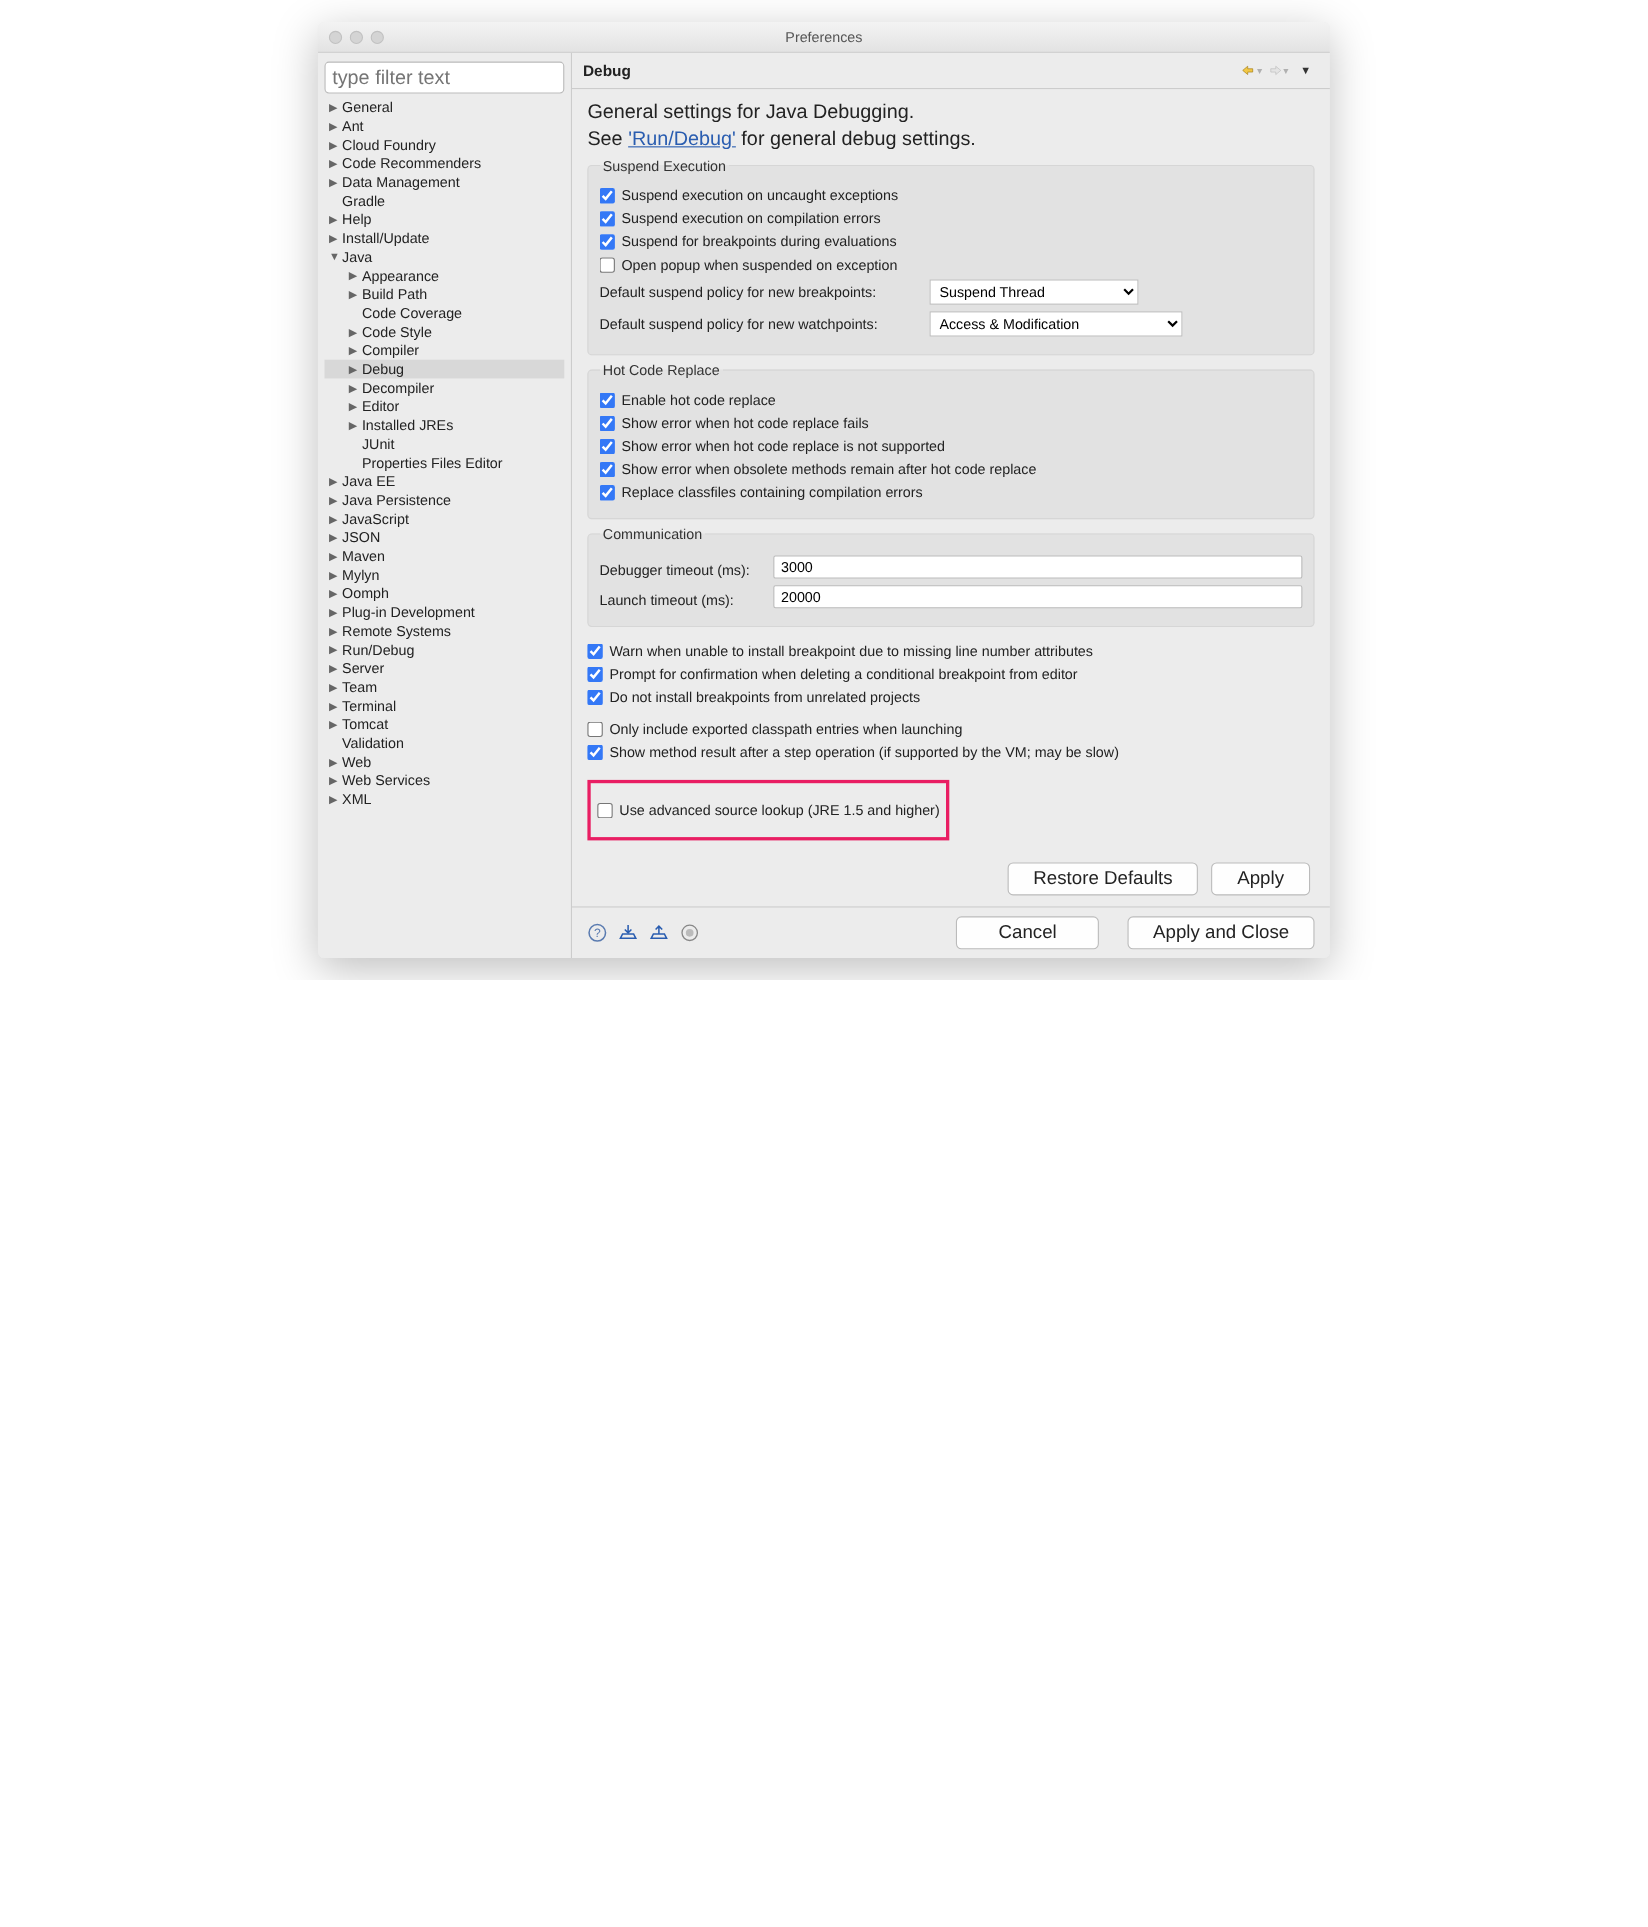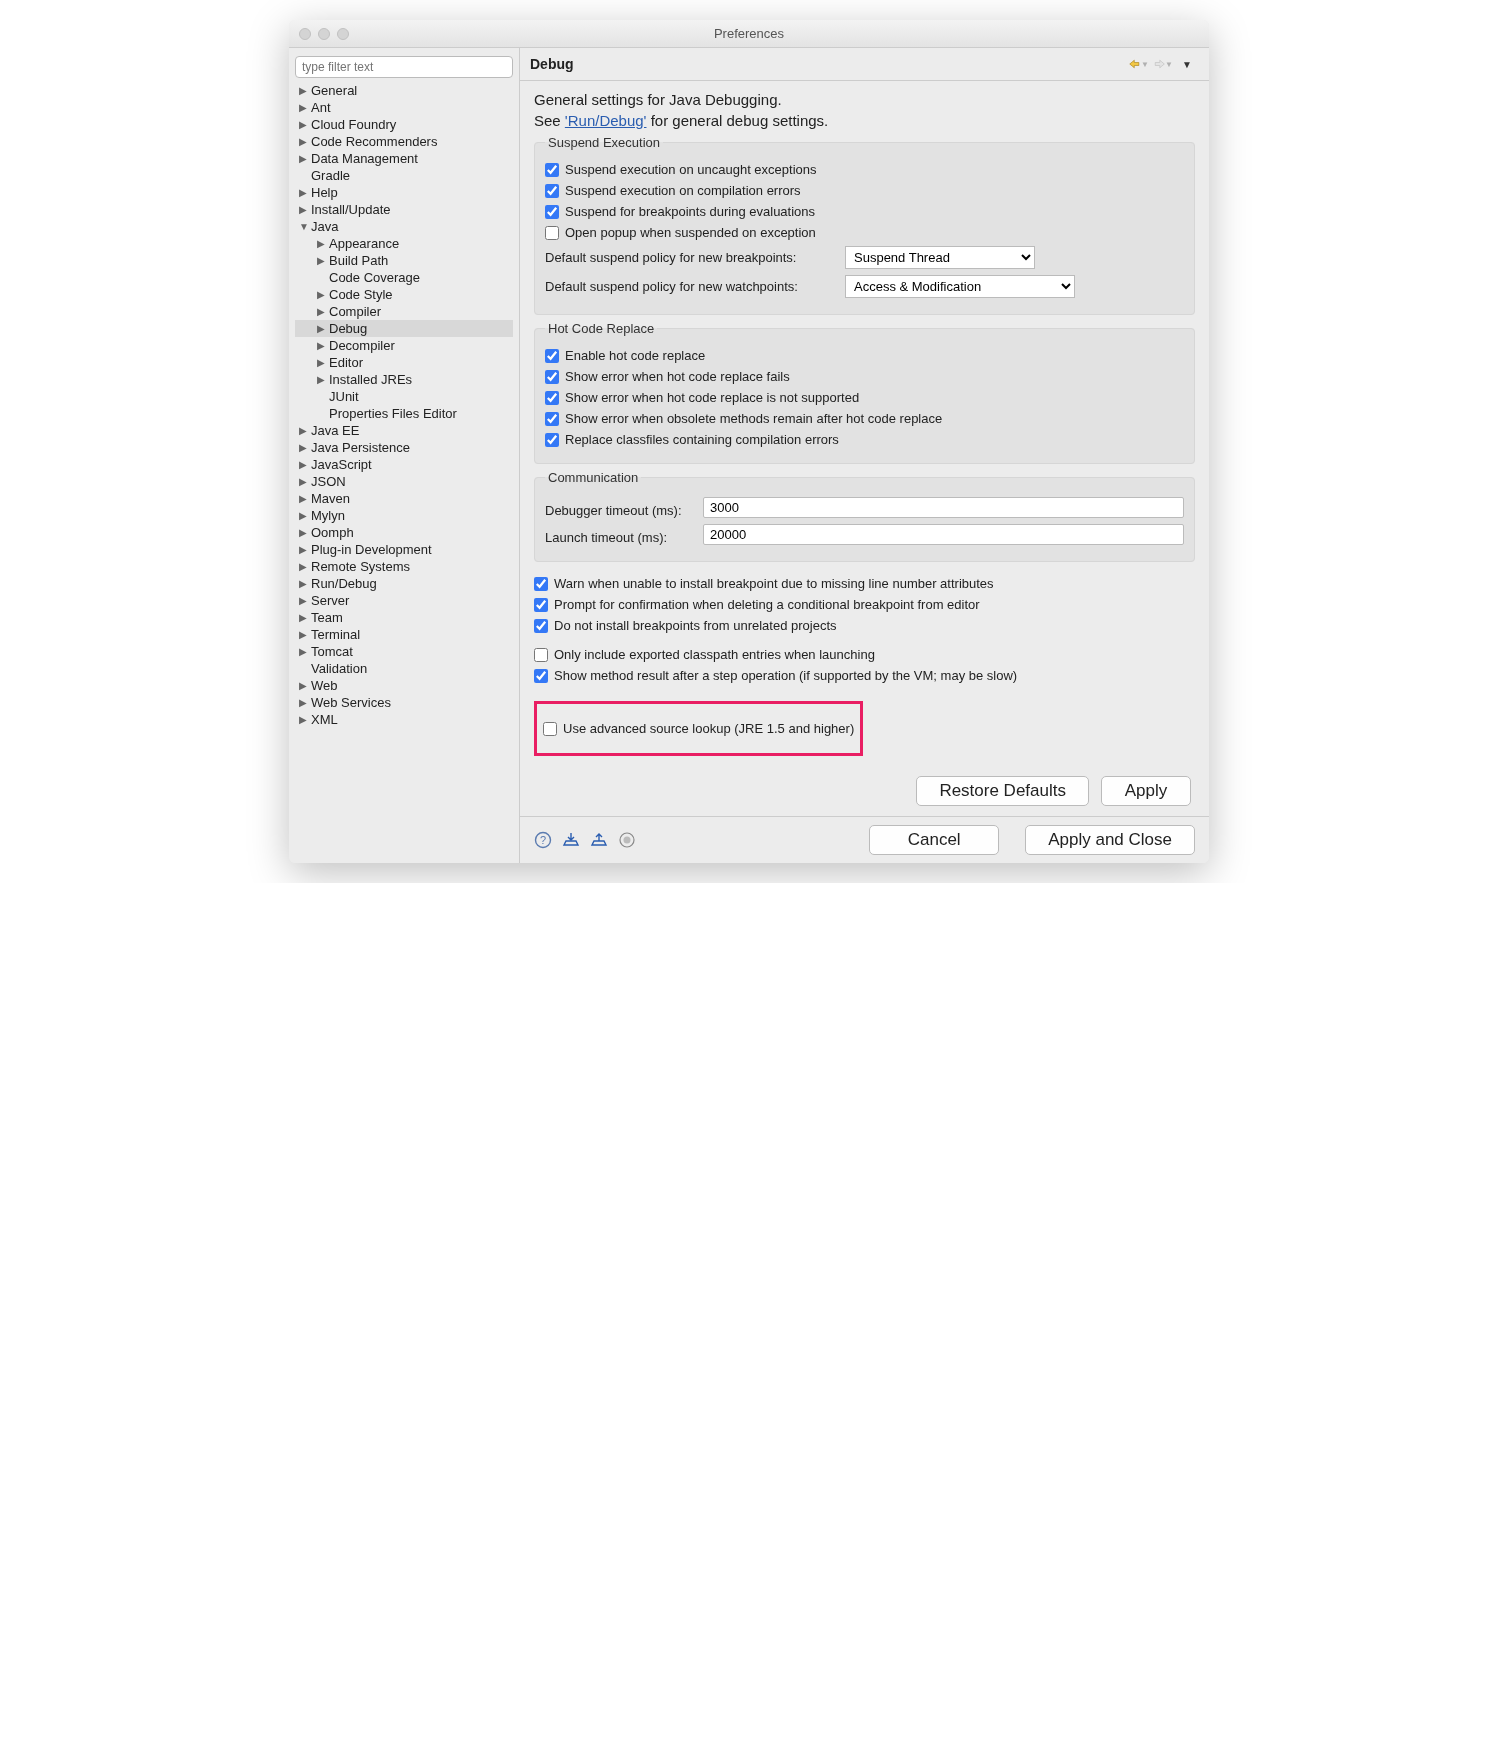--- a/index.html
+++ b/index.html
@@ -35,21 +35,21 @@
     width: 230px;
     padding: 8px 6px;
     overflow-y: auto;
   }
   .filter-input {
     width: 100%;
     padding: 3px 6px;
     border: 1px solid #bbb;
     border-radius: 4px;
     background: #fff;
-    font-size: 12px;
+    font-size: 18px;
     margin-bottom: 4px;
     color: #888;
   }
   .tree { list-style: none; font-size: 13px; }
   .tree li { display: flex; align-items: center; padding: 1px 2px; white-space: nowrap; }
   .tree li.lvl0 { padding-left: 4px; }
   .tree li.lvl1 { padding-left: 22px; }
   .arrow { display:inline-block; width:10px; color:#666; font-size:10px; margin-right:2px;}
   .tree li.selected { background: #d8d8d8; border-radius: 0; }
   .content {
@@ -63,21 +63,21 @@
   .content-header {
     display: flex;
     align-items: center;
     padding: 8px 12px 8px 10px;
     border-bottom: 1px solid #ccc;
   }
   .content-title { font-weight: bold; font-size: 14px; flex: 1; }
   .nav-arrows { display:flex; gap:4px; align-items:center;}
   .arrow-btn { width:20px; height:16px; display:flex; align-items:center; justify-content:center;}
   .content-body { padding: 10px 14px; flex: 1; overflow: auto; }
-  .intro { margin-bottom: 4px; font-size: 15px; }
+  .intro { margin-bottom: 4px; font-size: 18px; }
   .link { color: #2a5db0; text-decoration: underline; }
   fieldset.group {
     border:1px solid #d6d6d6; background:#e2e2e2; border-radius:4px;
     margin-top:6px; padding: 6px 10px 10px;
   }
   fieldset.group legend { padding: 0 3px; font-size: 13px; color:#333;margin-top:16px;}
   .row { display:flex; align-items:center; gap:6px; margin: 6px 0; font-size:13px;}
   input[type="checkbox"] { width:14px; height:14px; accent-color:#3478f6;}
   .selrow { display:flex; align-items:center; gap:10px; margin:6px 0; font-size:13px;}
   select {

